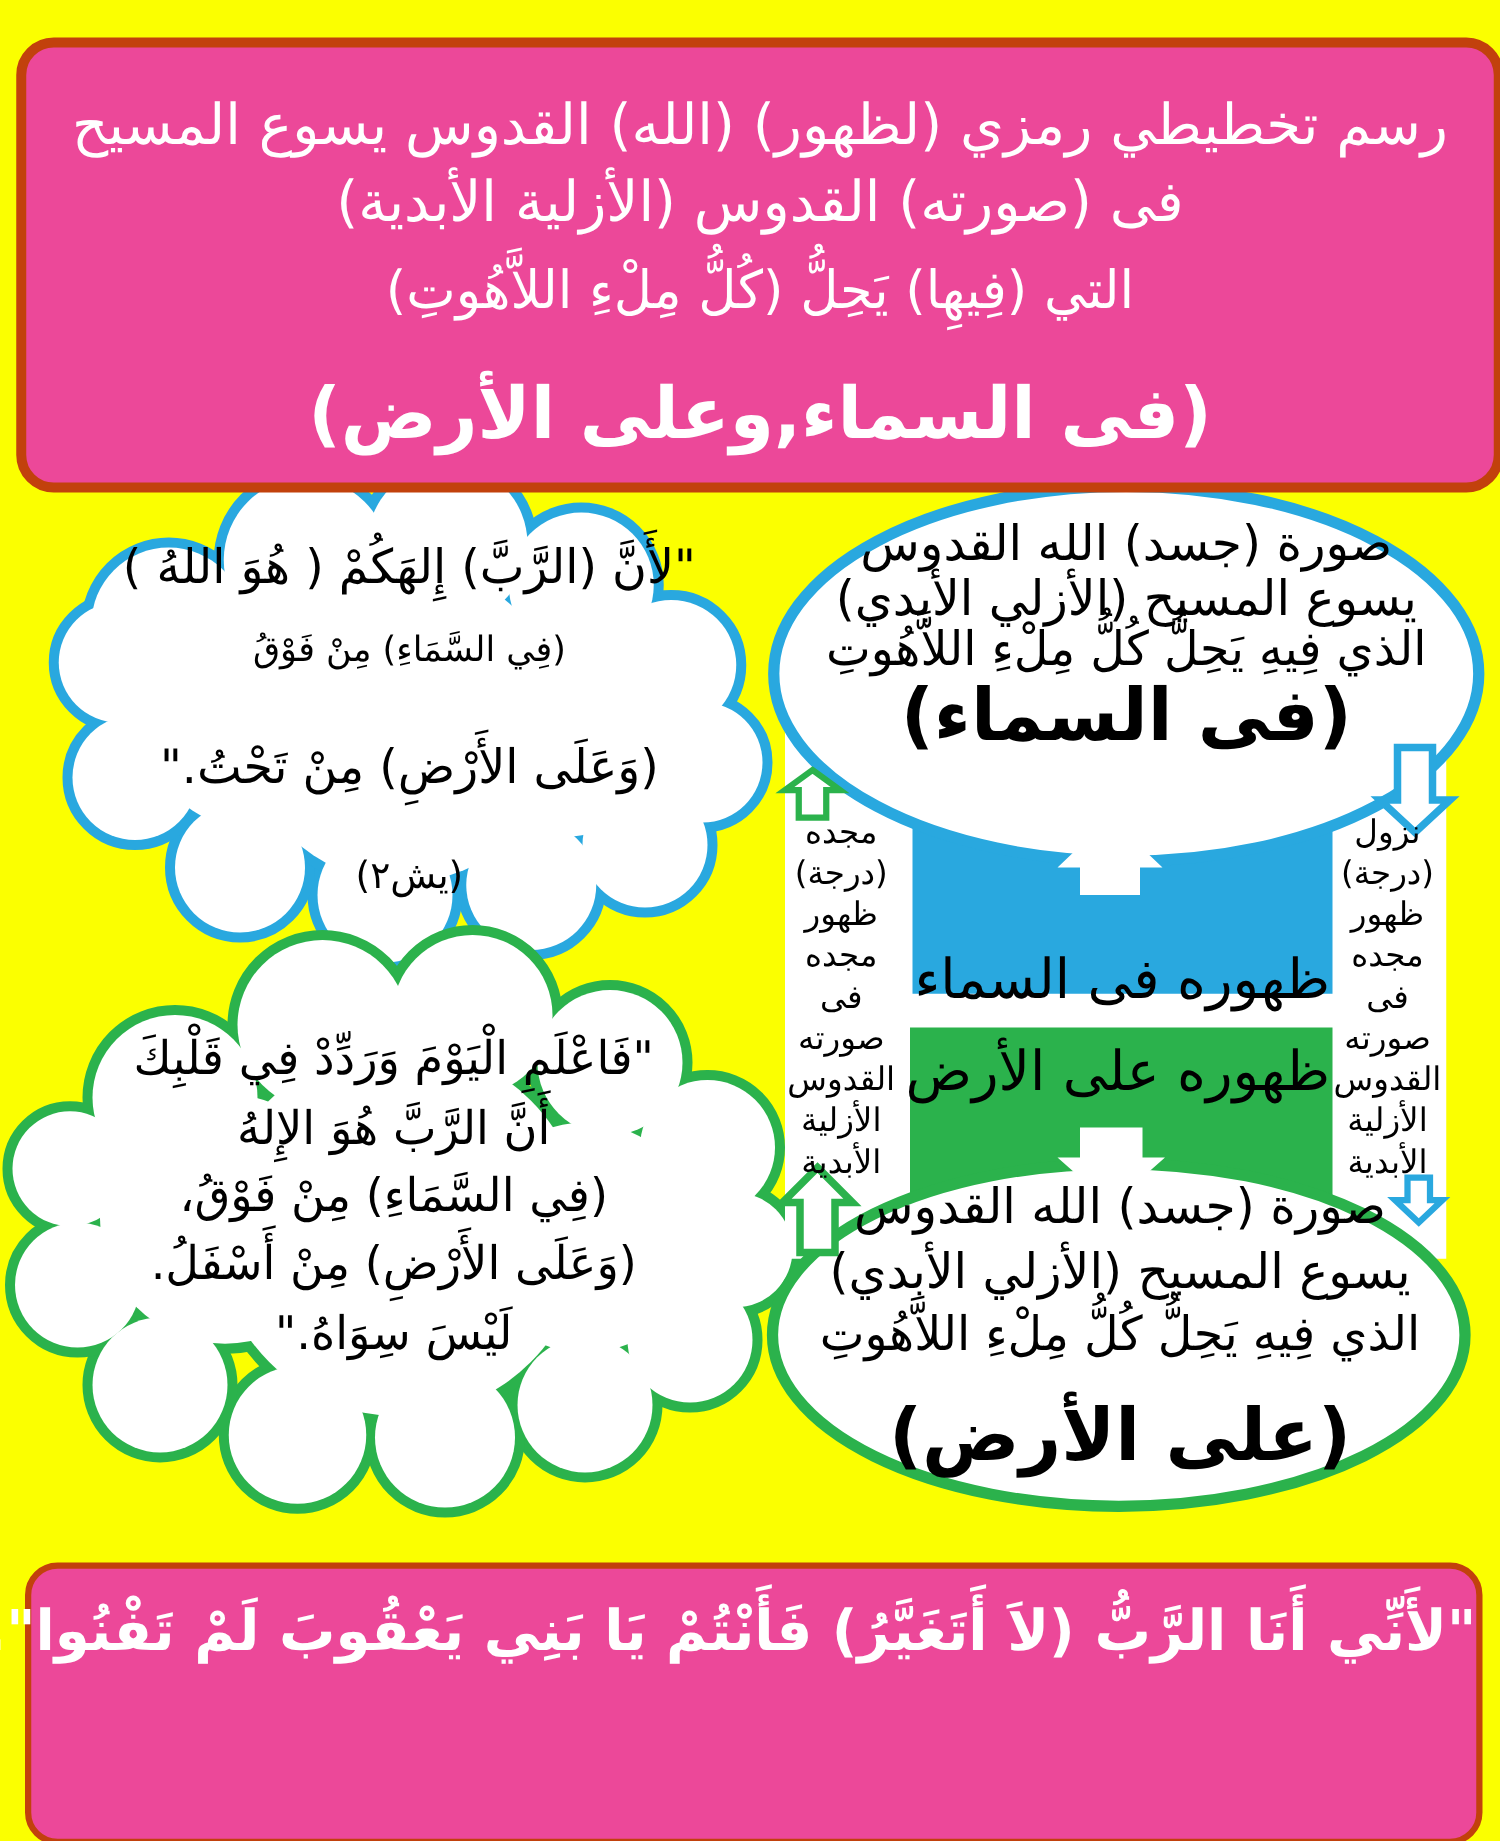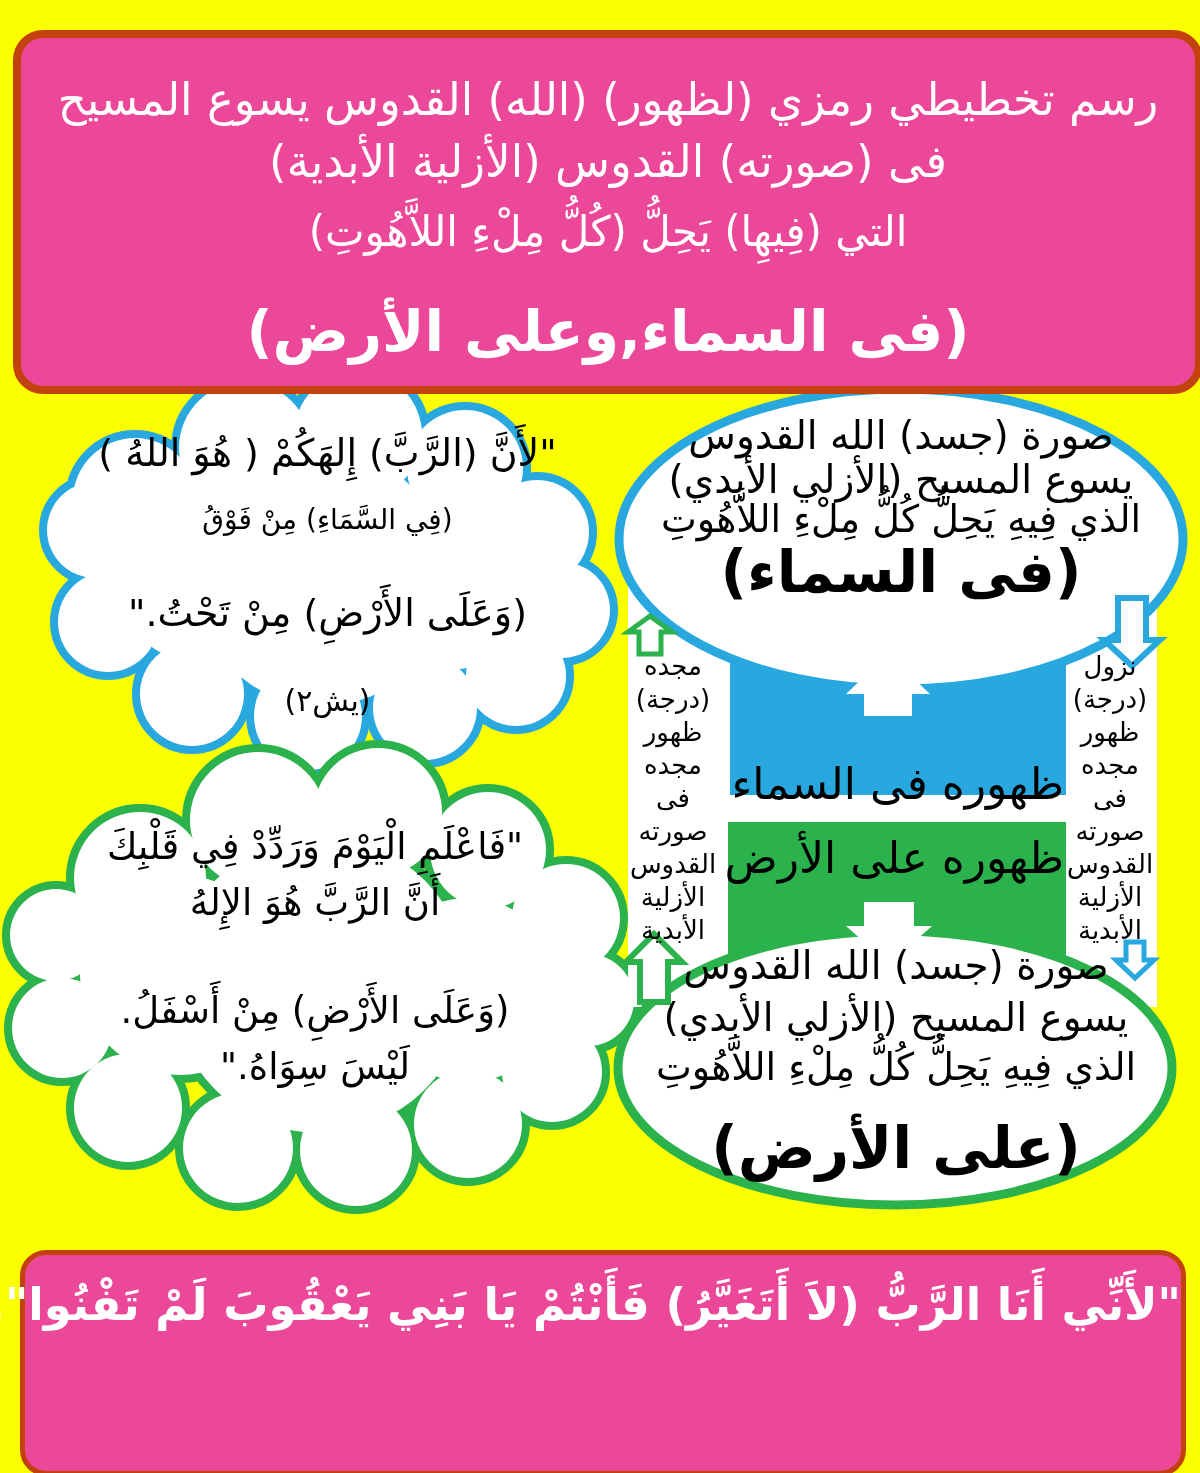--- a/index.html
+++ b/index.html
@@ -85,20 +85,21 @@
     <div class="t w b" style="left:0;top:258px;width:100%;font-size:57px;">(فى السماء,وعلى الأرض)</div>
   </div>
 
   <div class="t" style="left:55px;top:430px;width:545px;font-size:38px;">"لأَنَّ (الرَّبَّ) إِلهَكُمْ ( هُوَ اللهُ )</div>
   <div class="t" style="left:55px;top:502px;width:545px;font-size:28px;">(فِي السَّمَاءِ) مِنْ فَوْقُ</div>
   <div class="t" style="left:55px;top:590px;width:545px;font-size:38px;">(وَعَلَى الأَرْضِ) مِنْ تَحْتُ."</div>
   <div class="t" style="left:55px;top:682px;width:545px;font-size:30px;">(يش٢)</div>
 
   <div class="t" style="left:30px;top:824px;width:570px;font-size:37px;">"فَاعْلَمِ الْيَوْمَ وَرَدِّدْ فِي قَلْبِكَ</div>
   <div class="t" style="left:30px;top:880px;width:570px;font-size:37px;">أَنَّ الرَّبَّ هُوَ الإِلهُ</div>
+  <div class="t" style="left:30px;top:934px;width:570px;font-size:37px;">(فِي السَّمَاءِ) مِنْ فَوْقُ،</div>
   <div class="t" style="left:30px;top:988px;width:570px;font-size:37px;">(وَعَلَى الأَرْضِ) مِنْ أَسْفَلُ.</div>
   <div class="t" style="left:30px;top:1044px;width:570px;font-size:37px;">لَيْسَ سِوَاهُ."</div>
 
   <div class="t" style="left:640px;top:412px;width:522px;font-size:39px;">صورة (جسد) الله القدوس</div>
   <div class="t" style="left:640px;top:456px;width:522px;font-size:39px;">يسوع المسيح (الأزلي الأبدي)</div>
   <div class="t" style="left:640px;top:496px;width:522px;font-size:38px;">الذي فِيهِ يَحِلُّ كُلُّ مِلْءِ اللاَّهُوتِ</div>
   <div class="t b" style="left:640px;top:536px;width:522px;font-size:58px;">(فى السماء)</div>
 
   <div class="t" style="left:640px;top:942px;width:512px;font-size:39px;">صورة (جسد) الله القدوس</div>
   <div class="t" style="left:640px;top:994px;width:512px;font-size:39px;">يسوع المسيح (الأزلي الأبدي)</div>

